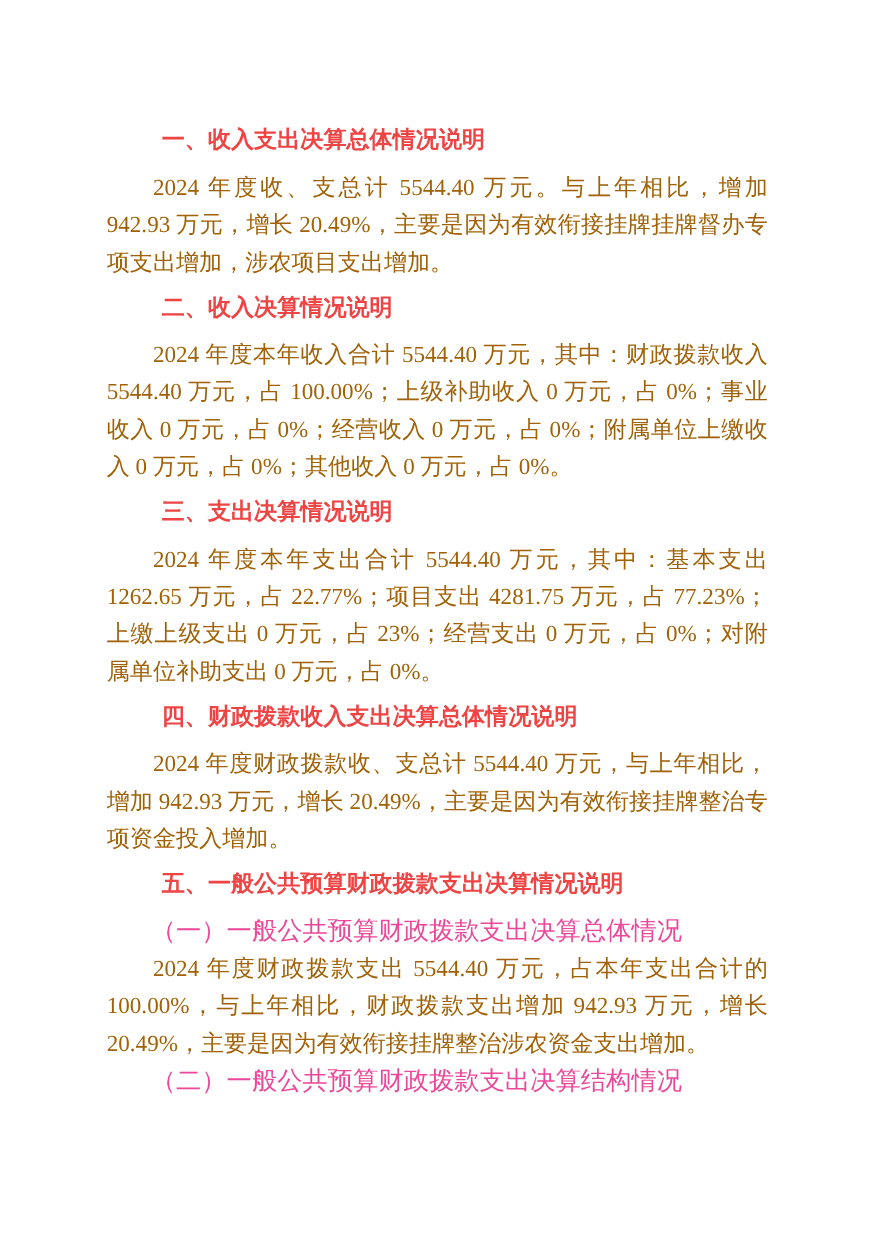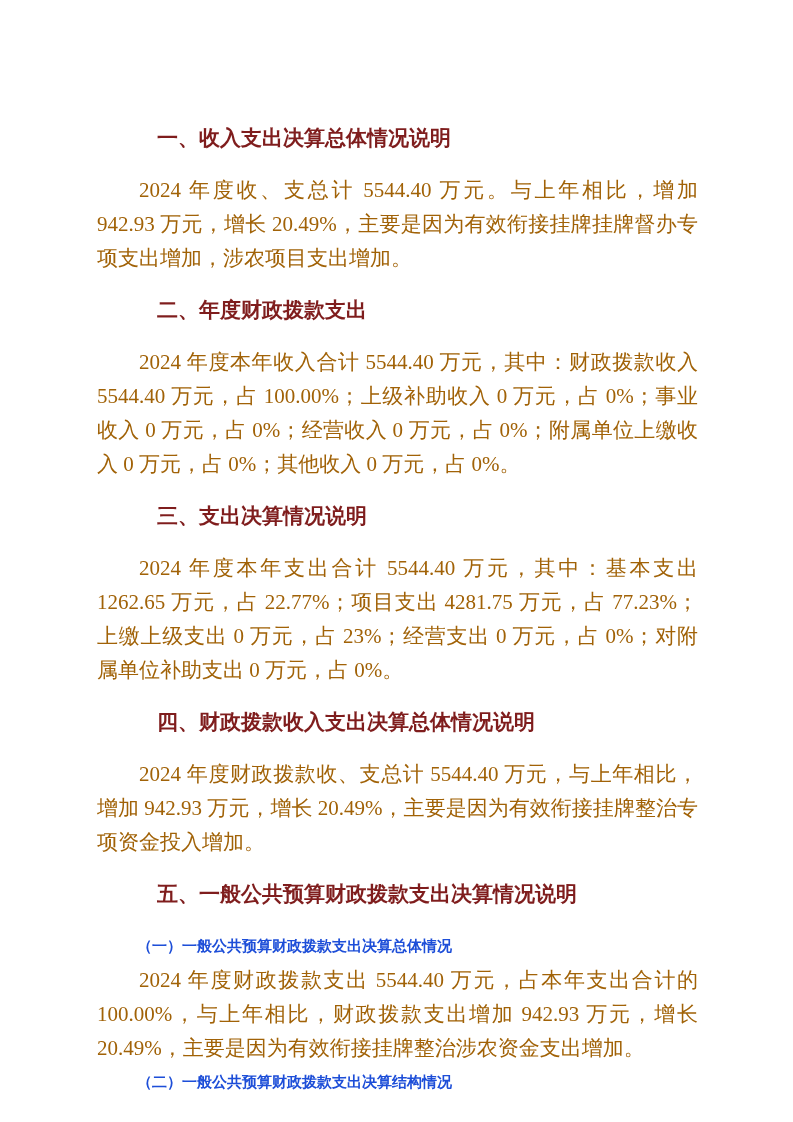--- a/index.html
+++ b/index.html
@@ -15,37 +15,37 @@
     overflow: hidden;
     color: #000000;
   }
   .content {
     position: absolute;
     left: 97px;
     top: 103px;
     width: 601px;
   }
   .doc-heading {
-    margin: 18px;
+    margin: 8px;
     font-family: "Liberation Sans", "DejaVu Sans", sans-serif;
     font-weight: bold;
     font-size: 21px;
     line-height: 34px;
     text-indent: 42px;
-    color: #7f1d1d;
+    color: #ef4444;
     white-space: nowrap;
   }
   .doc-subheading {
     margin: 0;
     font-family: "Liberation Sans", "DejaVu Sans", sans-serif;
-    font-weight: bold;
-    font-size: 15px;
+    font-weight: normal;
+    font-size: 23px;
     line-height: 34px;
     text-indent: 40px;
-    color: #1d4ed8;
+    color: #ec4899;
     white-space: nowrap;
   }
   .doc-para {
     margin: 0;
     font-family: "Liberation Serif", "DejaVu Serif", serif;
     font-size: 21px;
     line-height: 34px;
     text-indent: 42px;
     text-align: justify;
     color: #a16207;
@@ -53,21 +53,21 @@
 </style>
 </head>
 <body>
 
 <div class="page">
   <div class="content">
 
     <h2 class="doc-heading">一、收入支出决算总体情况说明</h2>
     <p class="doc-para">2024 年度收、支总计 5544.40 万元。与上年相比，增加 942.93 万元，增长 20.49%，主要是因为有效衔接挂牌挂牌督办专项支出增加，涉农项目支出增加。</p>
 
-    <h2 class="doc-heading">二、年度财政拨款支出</h2>
+    <h2 class="doc-heading">二、收入决算情况说明</h2>
     <p class="doc-para">2024 年度本年收入合计 5544.40 万元，其中：财政拨款收入 5544.40 万元，占 100.00%；上级补助收入 0 万元，占 0%；事业收入 0 万元，占 0%；经营收入 0 万元，占 0%；附属单位上缴收入 0 万元，占 0%；其他收入 0 万元，占 0%。</p>
 
     <h2 class="doc-heading">三、支出决算情况说明</h2>
     <p class="doc-para">2024 年度本年支出合计 5544.40 万元，其中：基本支出 1262.65 万元，占 22.77%；项目支出 4281.75 万元，占 77.23%；上缴上级支出 0 万元，占 23%；经营支出 0 万元，占 0%；对附属单位补助支出 0 万元，占 0%。</p>
 
     <h2 class="doc-heading">四、财政拨款收入支出决算总体情况说明</h2>
     <p class="doc-para">2024 年度财政拨款收、支总计 5544.40 万元，与上年相比，增加 942.93 万元，增长 20.49%，主要是因为有效衔接挂牌整治专项资金投入增加。</p>
 
     <h2 class="doc-heading">五、一般公共预算财政拨款支出决算情况说明</h2>
 

